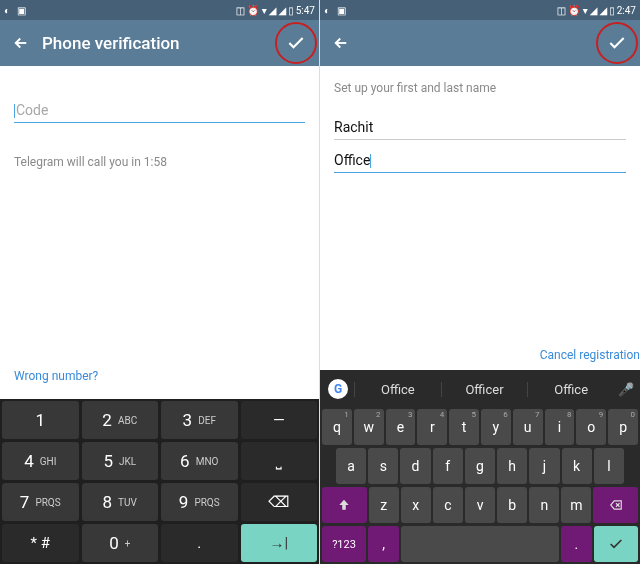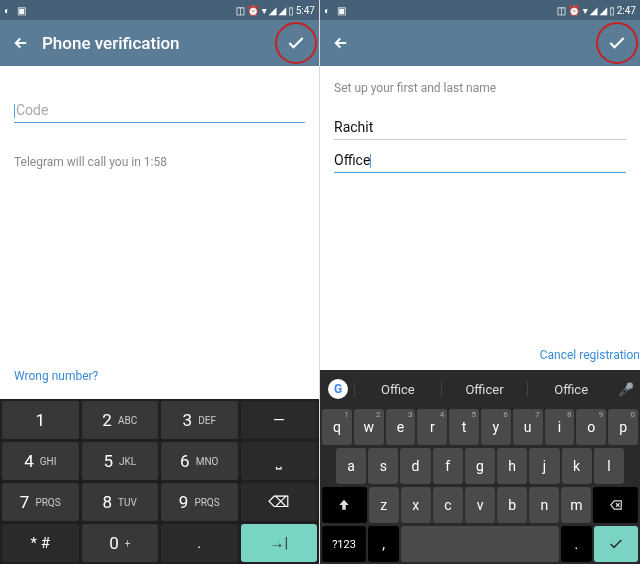--- a/index.html
+++ b/index.html
@@ -36,21 +36,21 @@
 
 .qboard{background:#2a2a2a;display:flex;flex-direction:column;padding:2px 2px}
 .suggest{height:34px;display:flex;align-items:center;background:#2a2a2a;color:#ddd;font-size:13px}
 .suggest .g{width:20px;height:20px;border-radius:50%;background:#fff;margin:0 6px;display:flex;align-items:center;justify-content:center;font-weight:bold;font-size:12px}
 .suggest .sg{flex:1;text-align:center;border-left:1px solid #444;padding:0 4px}
 .suggest .sg:first-of-type{border-left:none}
 .suggest .mic{width:24px;text-align:center}
 .qrow{display:flex;gap:2px;margin-top:3px;justify-content:center}
 .qkey{background:#4a4a4a;color:#fff;border-radius:3px;height:36px;flex:1;display:flex;align-items:center;justify-content:center;font-size:14px;position:relative}
 .qkey .sup{position:absolute;top:1px;right:3px;font-size:8px;color:#aaa}
-.qkey.dark{background:#000000}
+.qkey.dark{background:#701a75}
 .qkey.wide{flex:1.4}
 .qkey.space{flex:5}
 .qkey.accent{background:#79d4c4;color:#333}
 svg{display:block}
 </style>
 </head>
 <body>
 
 <div class="container">
 

